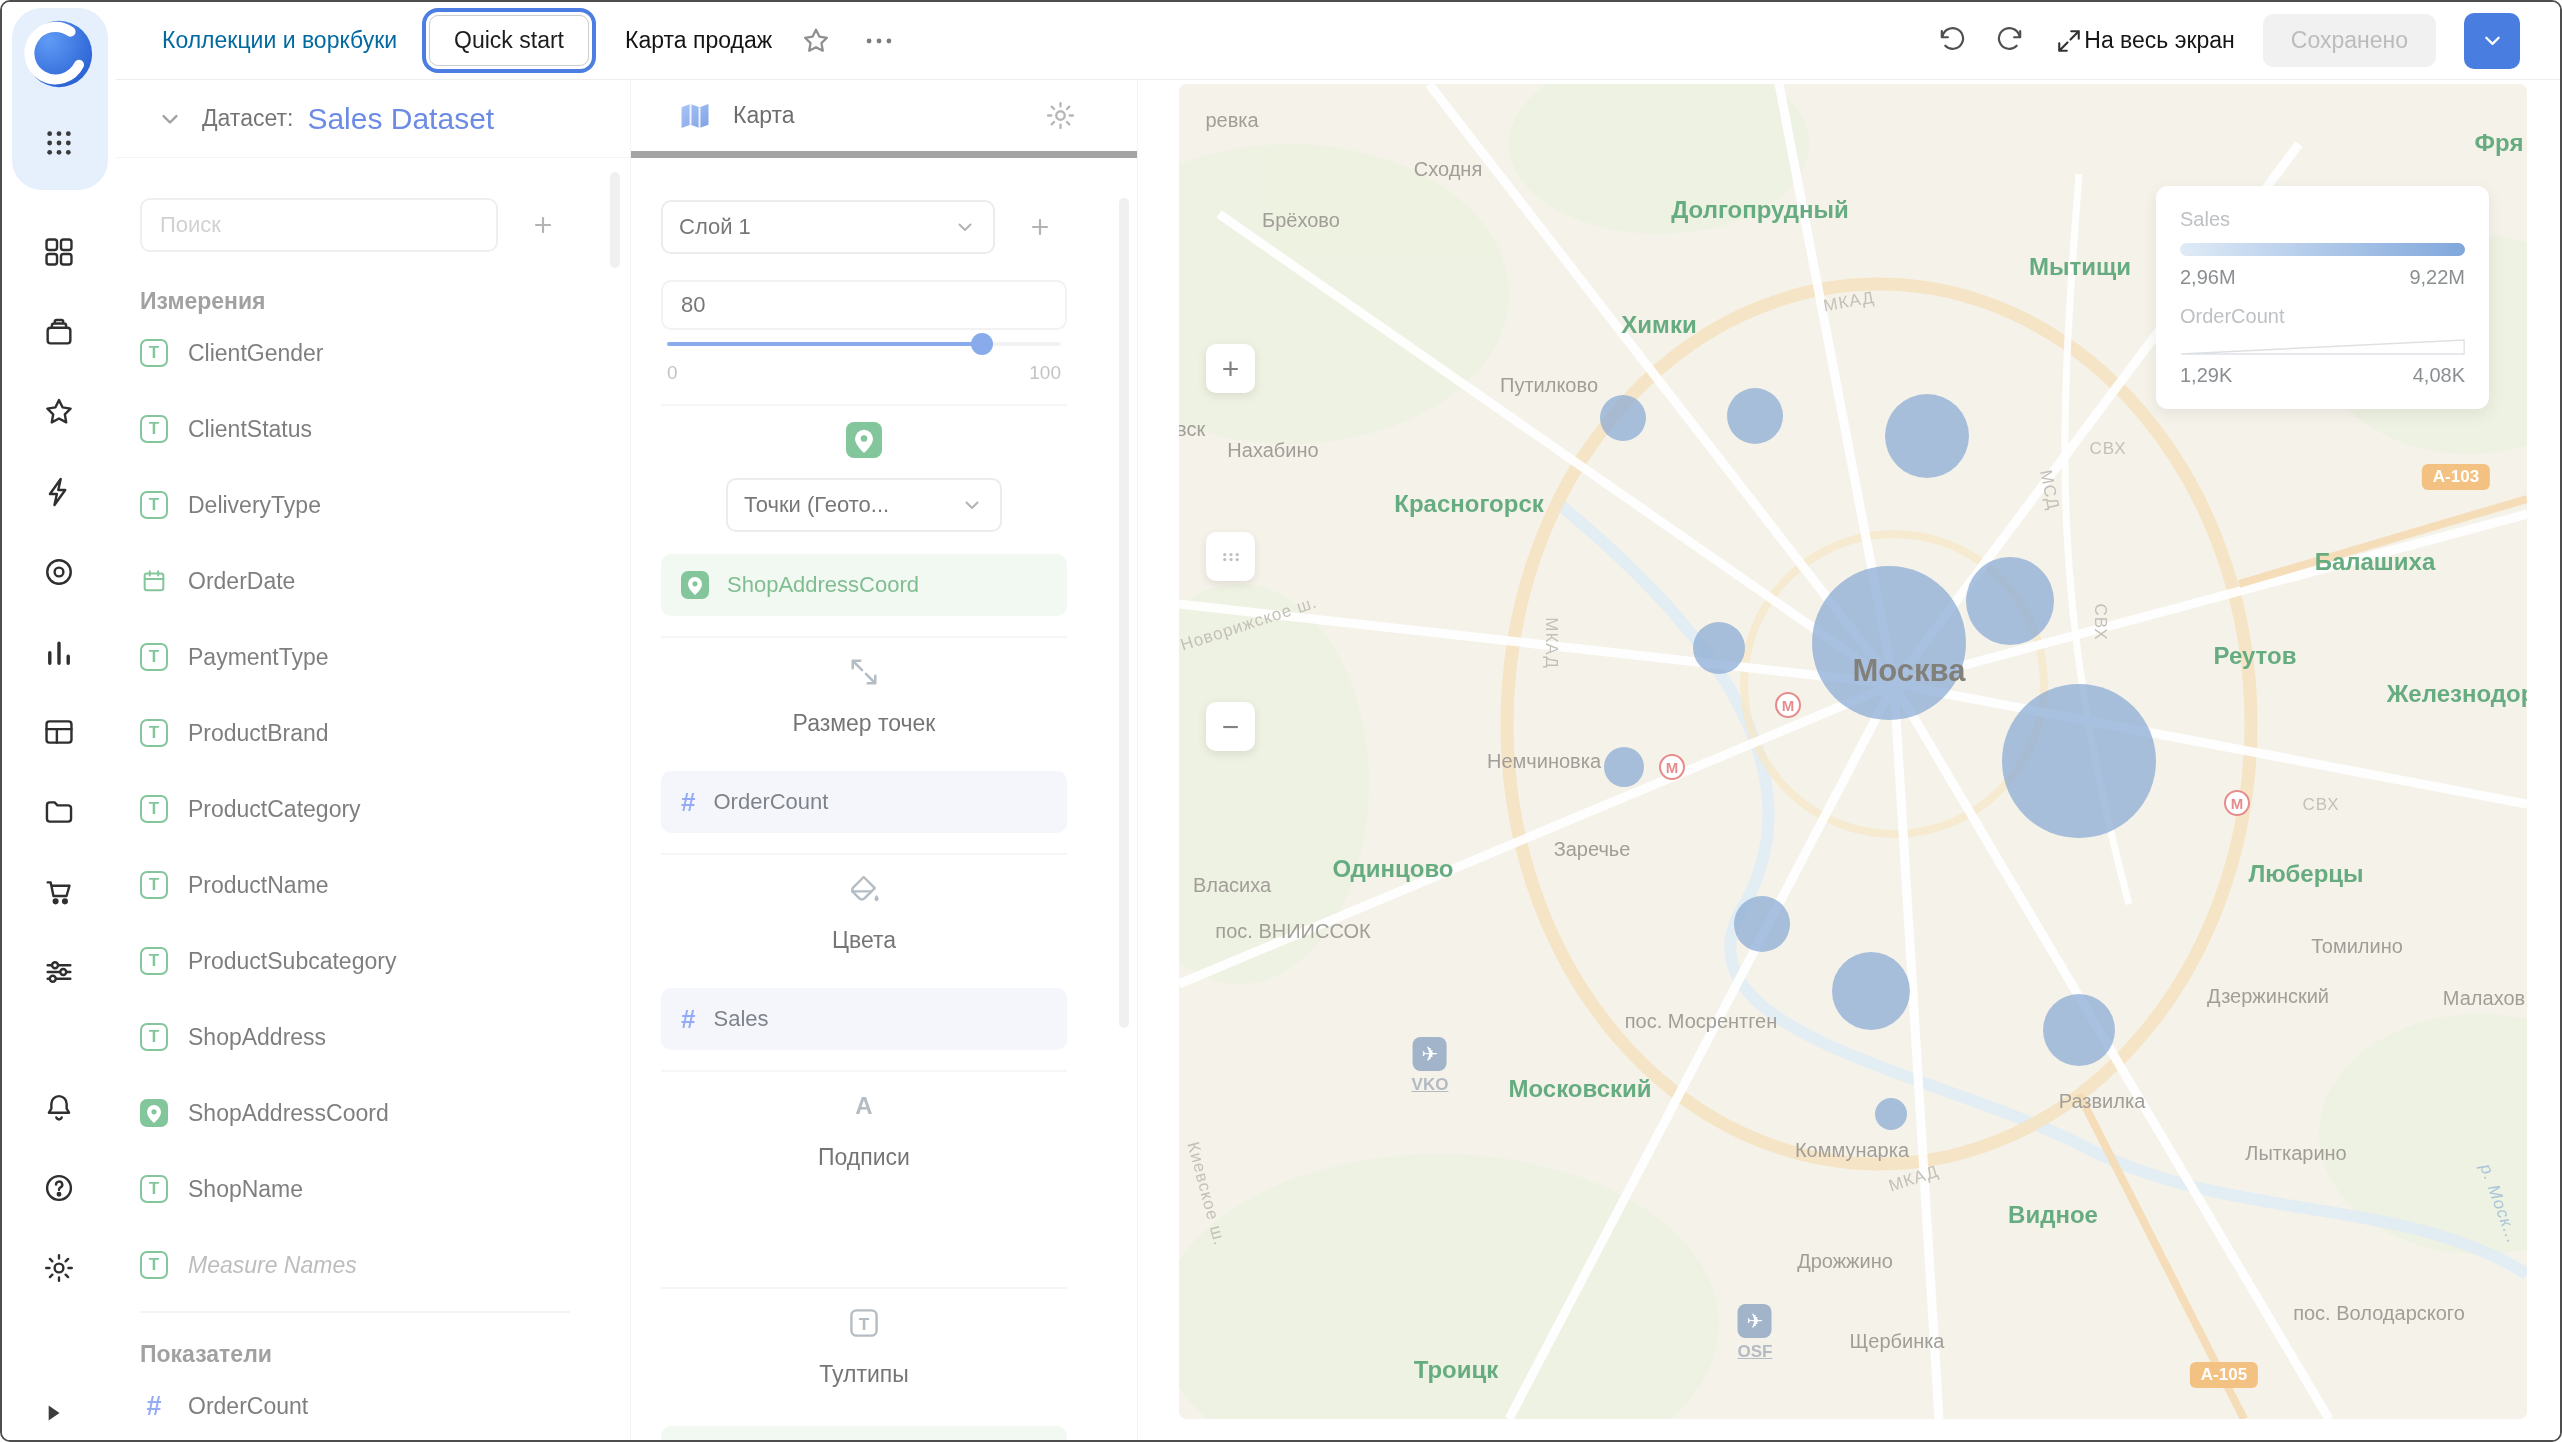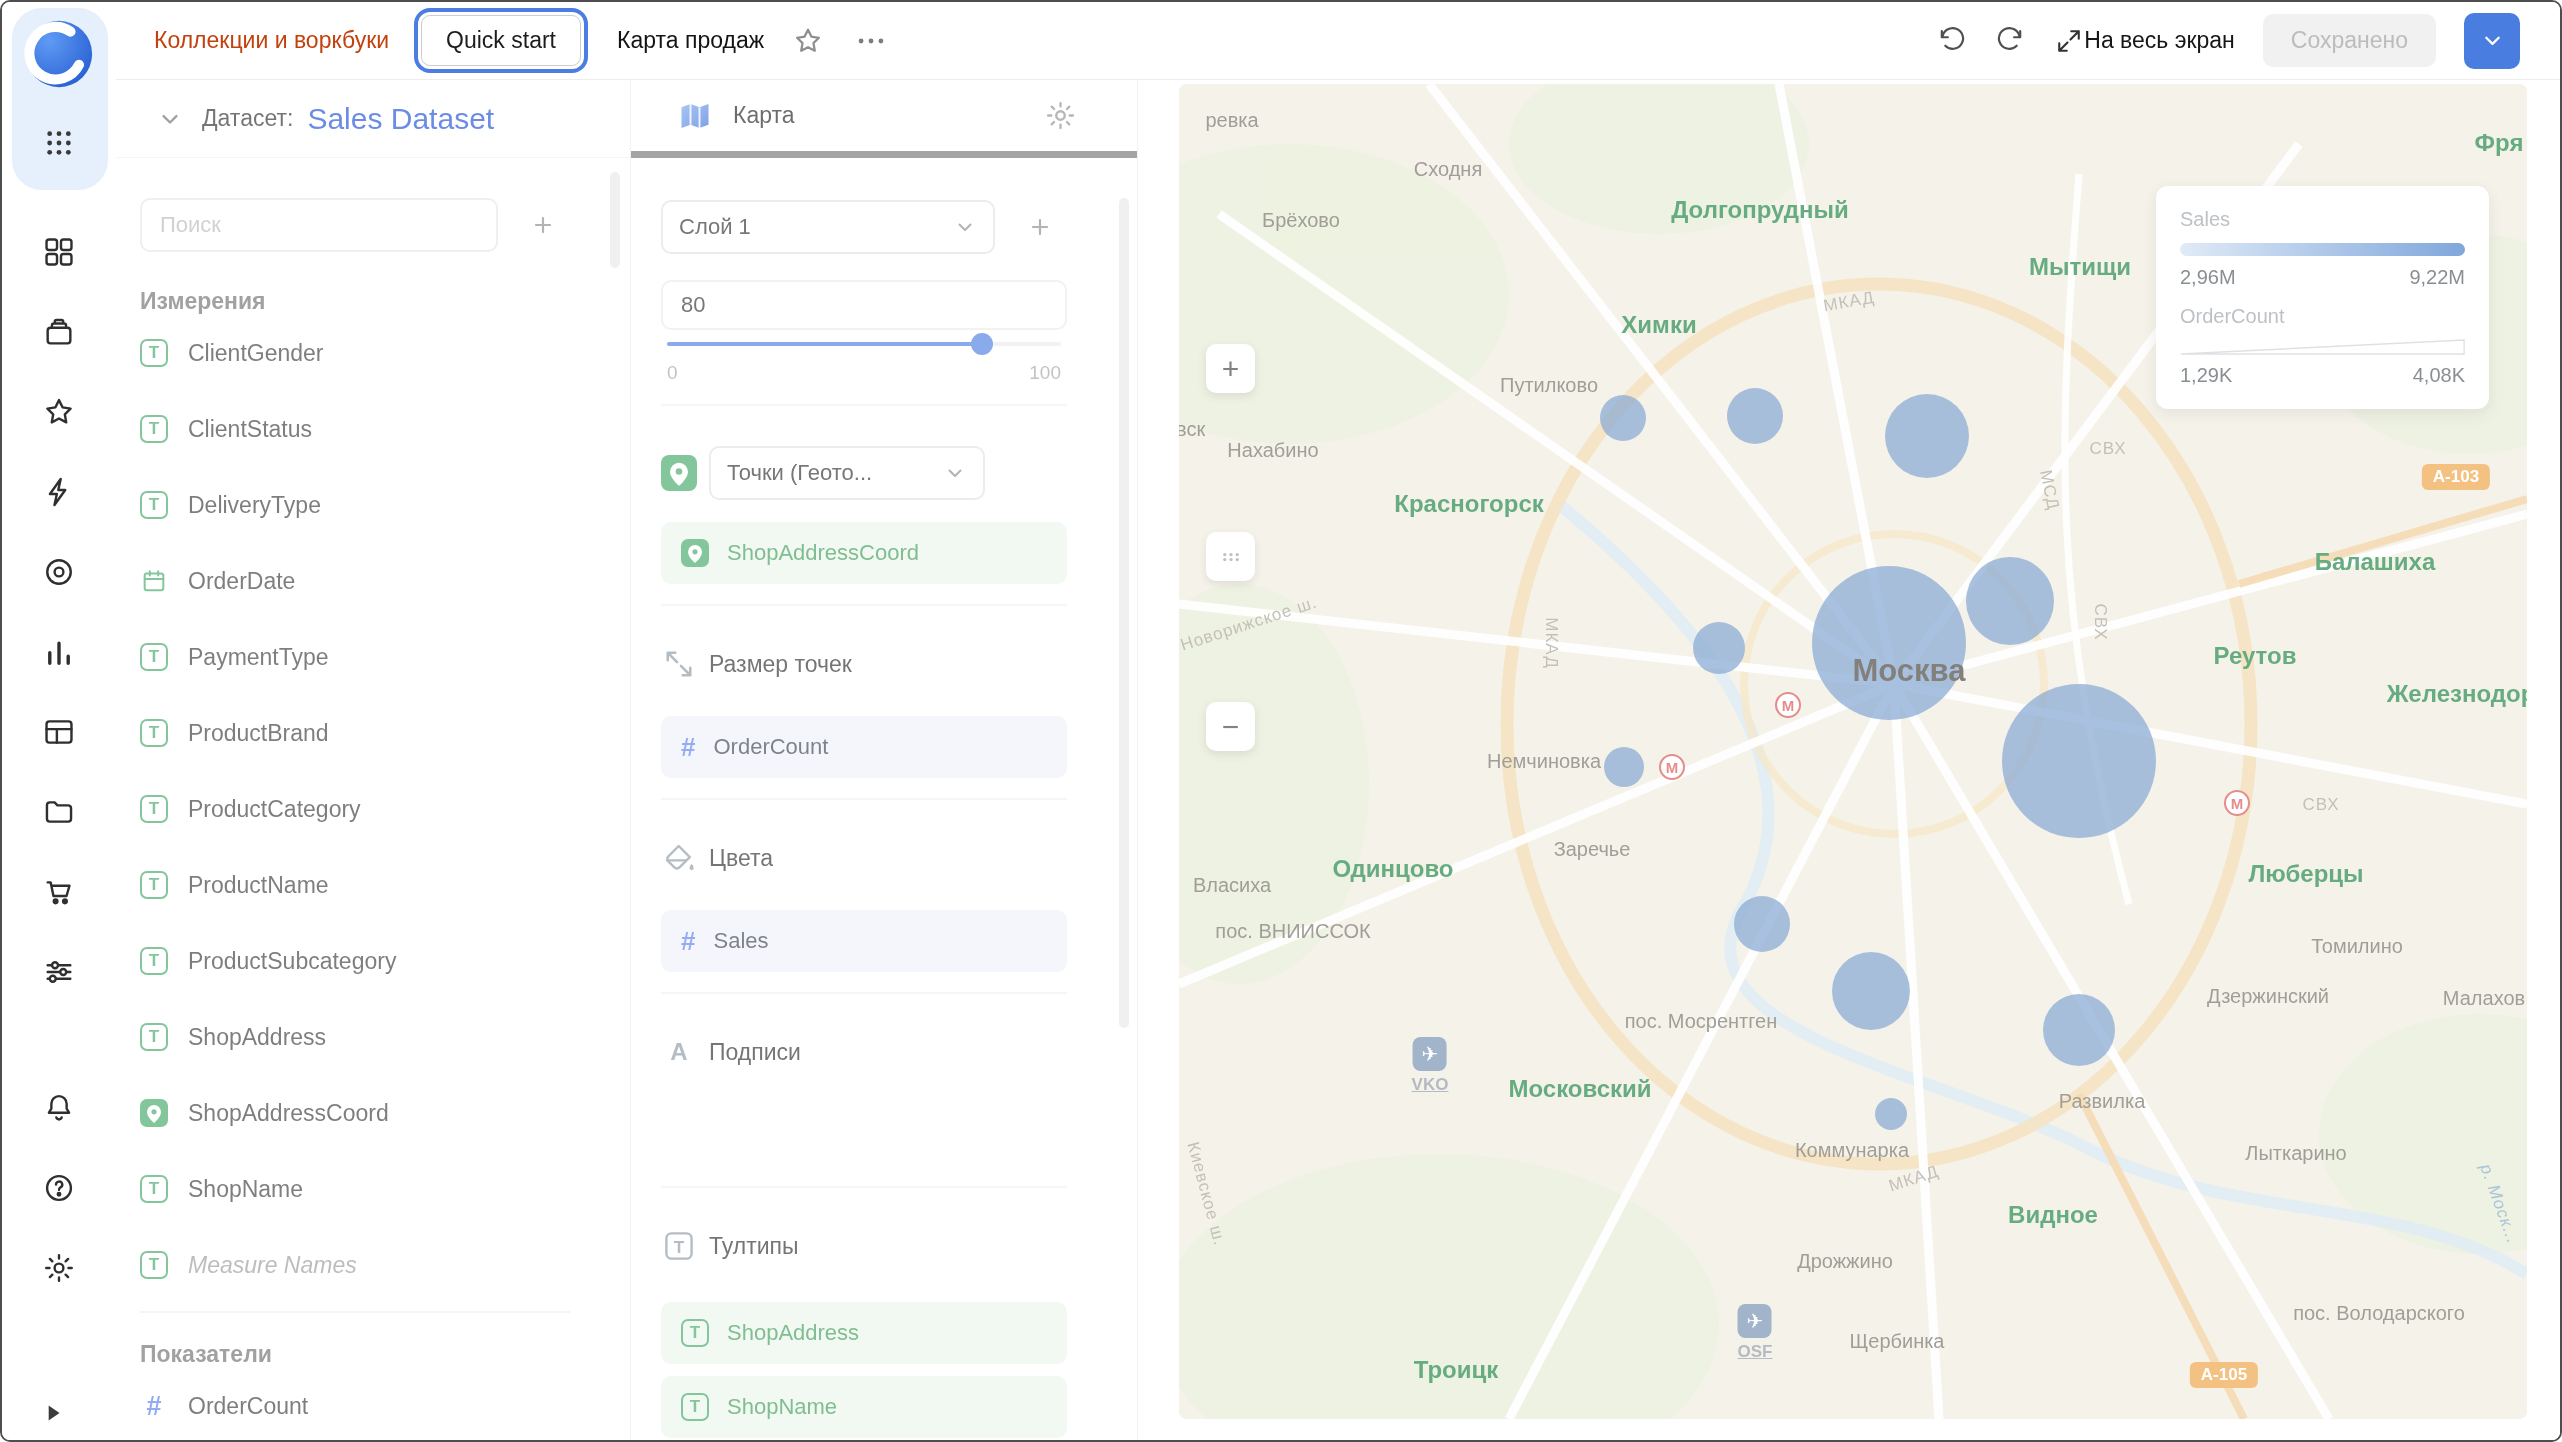--- a/index.html
+++ b/index.html
@@ -14,21 +14,21 @@
   .rail-apps { position:absolute; left:0; top:112px; width:114px; height:58px; display:flex; align-items:center; justify-content:center; color:#3a3a3a; }
   .rail-apps .ric { width:32px; height:32px; }
   .rail-nav { position:absolute; left:0; top:210px; width:114px; display:flex; flex-direction:column; }
   .rail-nav-bottom { position:absolute; left:0; top:1066px; width:114px; display:flex; flex-direction:column; }
   .rail-btn { height:80px; width:114px; display:flex; align-items:center; justify-content:center; color:#2f2f2f; }
   .ric { width:34px; height:34px; display:block; }
   .collapse-btn { position:absolute; left:38px; top:1398px; width:26px; height:26px; color:#3c3c3c; }
 
   
   .topbar { position:absolute; left:114px; top:0; right:0; height:78px; background:#fff; border-bottom:1px solid #ededed; z-index:55; display:flex; align-items:center; padding:0 40px 0 38px; }
-  .crumb-root { font-size:23px; color:#c2410c; }
+  .crumb-root { font-size:23px; color:#0369a1;margin-left:8px; }
   .qs-btn { margin-left:32px; padding:11px 24px; border:1px solid #cdcdcd; border-radius:9px; font-size:23px; color:#1d1d1d; background:#fff; box-shadow:0 0 0 3px #fff, 0 0 0 7px #4c7de2; }
   .page-title { margin-left:36px; font-size:23px; color:#141414; font-weight:500; }
   .star-btn { margin-left:28px; width:32px; height:32px; color:#8f8f8f; }
   .dots-btn { margin-left:30px; width:34px; height:34px; color:#7c7c7c; }
   .topbar-right { margin-left:auto; display:flex; align-items:center; gap:28px; }
   .undo-btn,.redo-btn { width:31px; height:31px; color:#4f4f4f; }
   .fs-btn { display:flex; align-items:center; color:#161616; font-size:23px; }
   .fs-btn .ric { width:30px; height:30px; color:#333; }
   .saved-btn { padding:13px 28px; background:#f1f1f1; color:#bcbcbc; font-size:23px; border-radius:10px; border:none; }
   .dd-btn { width:56px; height:56px; border-radius:10px; background:#4a7de0; color:#fff; display:flex; align-items:center; justify-content:center; border:none; }
@@ -75,21 +75,21 @@
   .sel { height:54px; border:2px solid #e2e2e2; border-radius:10px; display:flex; align-items:center; justify-content:space-between; padding:0 16px; font-size:22px; color:#2e2e2e; background:#fff; }
   .sel .ric { width:24px; height:24px; color:#8a8a8a; flex:none; }
   .sel-layer { flex:1; min-width:0; }
   .numbox { margin-top:26px; height:50px; border:2px solid #ececec; border-radius:10px; display:flex; align-items:center; padding:0 18px; font-size:22px; color:#2e2e2e; }
   .slider { position:relative; height:24px; margin:2px 6px 0; }
   .slider .track { position:absolute; left:0; right:0; top:10px; height:4px; background:#ebebeb; border-radius:2px; }
   .slider .fill { position:absolute; left:0; top:10px; height:4px; background:#4a7de0; border-radius:2px; }
   .slider .handle { position:absolute; top:1px; width:22px; height:22px; border-radius:50%; background:#4a7de0; }
   .scale { display:flex; justify-content:space-between; margin:6px 6px 0; font-size:19px; color:#a3a3a3; }
   .divider { border-top:2px solid #f1f1f1; margin-top:20px; }
-  .secrow { margin-top:40px; display:flex; align-items:center; gap:12px; font-size:23px; color:#2b2b2b; }
+  .secrow { margin-top:16px; display:flex; align-items:center; gap:20px; font-size:23px; color:#2b2b2b;flex-direction:column; }
   .sec-icon { width:36px; height:36px; color:#8d99a5; flex:none; display:flex; align-items:center; justify-content:center; }
   .sec-icon.geo { background:#43a868; color:#fff; border-radius:8px; }
   .sec-icon.geo svg { width:24px; height:24px; }
   .sel-points { width:276px; }
   .chip { height:62px; border-radius:10px; display:flex; align-items:center; gap:18px; padding:0 20px; font-size:22px; }
   .chip.green { background:#eaf6ec; color:#3d9a55; }
   .chip.blue { background:#eef2fb; color:#3a3f4a; }
   .chip .hash { color:#5b7ff0; font-weight:700; font-size:26px; }
   .chip .fi { width:28px; height:28px; }
   .mt22 { margin-top:22px; } .mt34 { margin-top:34px; }

